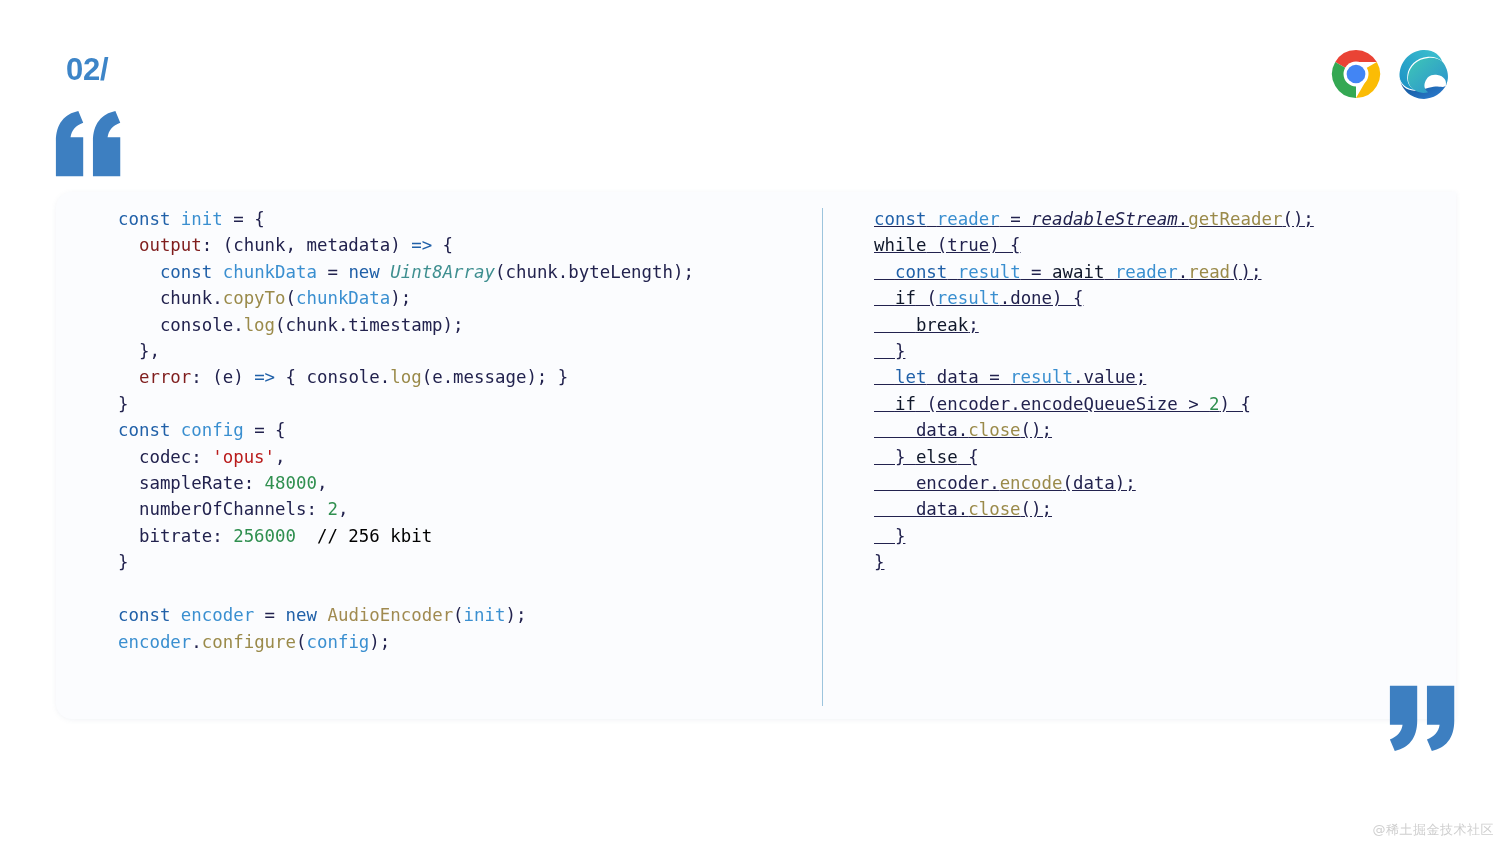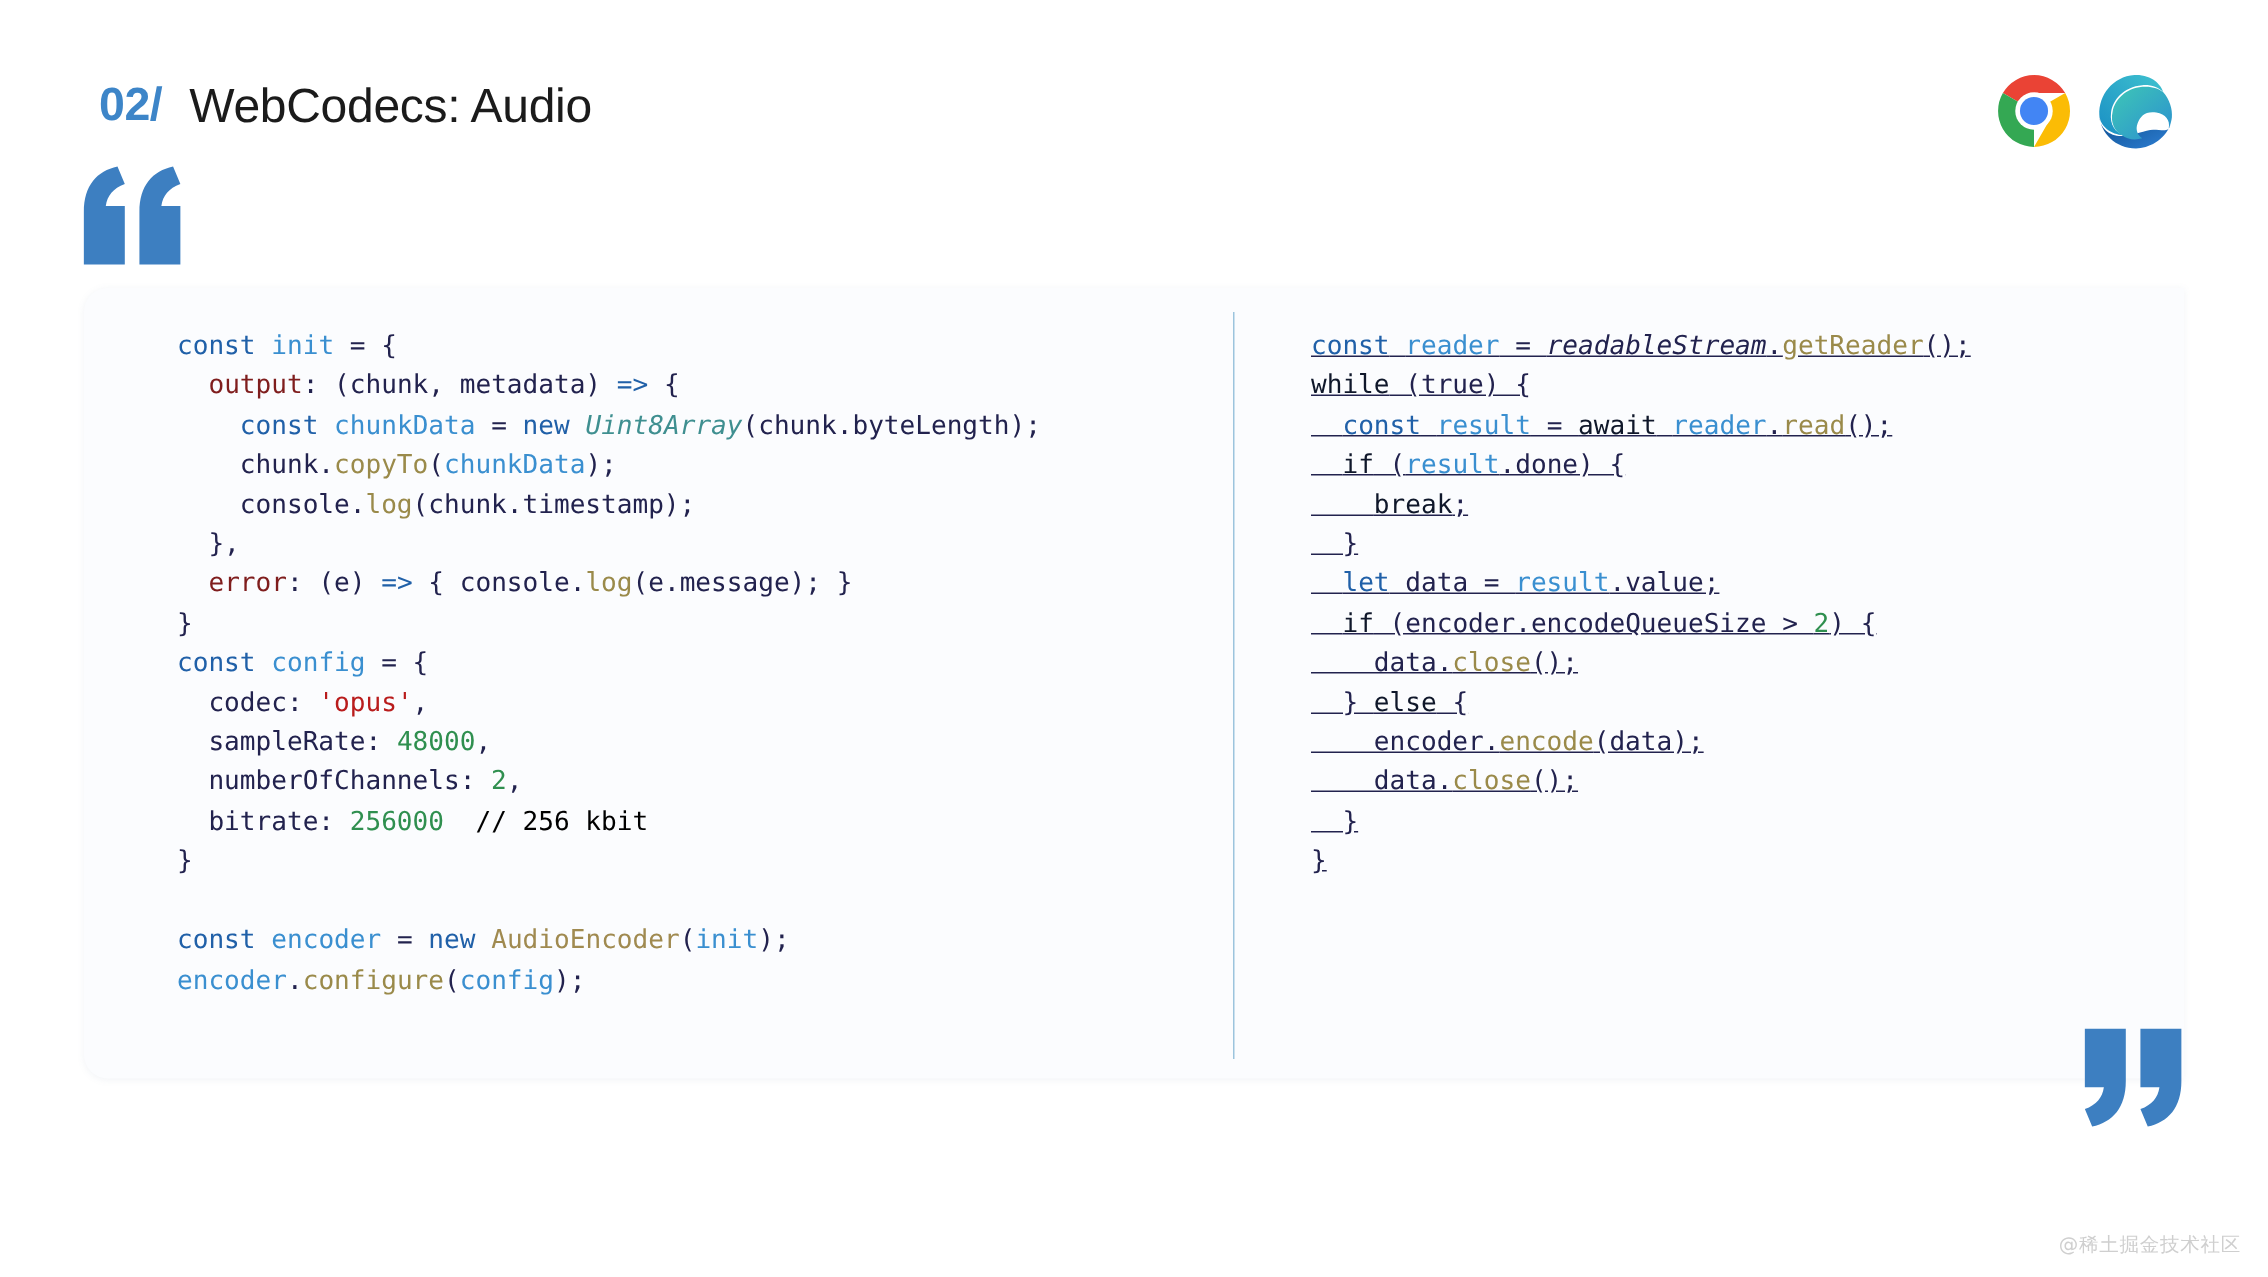--- a/index.html
+++ b/index.html
@@ -98,21 +98,20 @@
   }
 
   .code-col {
     position: absolute;
     top: 14px;
     font-family: "DejaVu Sans Mono", "Liberation Mono", monospace;
     font-size: 17.4px;
     line-height: 26.4px;
     white-space: pre;
     color: #22224e;
-    margin-top: 12px;
   }
   #col-left  { left: 62px;  width: 690px; }
   #col-right { left: 818px; width: 560px; text-decoration: underline; }
 
   
   .t-kw       { color: #2060a8; }              
   .t-ctrl     { color: #0f172a; }              
   .t-var      { color: #3a8fd0; }              
   .t-plain    { color: #22224e; }              
   .t-prop     { color: #7f1d1d; }              
@@ -137,21 +136,20 @@
 </style>
 </head>
 <body>
 
 <div id="slide">
 
   <div id="header">
 
     <div id="title-row">
       <span id="slide-number">02/</span>
-      <span id="slide-title">WebCodecs: Audio</span>
     </div>
 
     <div id="browser-logos">
 
       <span class="logo-wrap">
         <svg viewBox="0 0 100 100" width="52" height="52" aria-hidden="true">
           <circle cx="50" cy="50" r="49" fill="#ffffff"></circle>
           <path d="M50 4 A46 46 0 0 1 90 27 L50 27 A23 23 0 0 0 30.1 38.6 L10.1 27 A46 46 0 0 1 50 4 Z" fill="#ea4335"></path>
           <path d="M90 27 A46 46 0 0 1 50 96 L70 61.4 A23 23 0 0 0 70 38.6 Z" fill="#fbbc05"></path>
           <path d="M50 96 A46 46 0 0 1 10.1 27 L30.1 38.6 A23 23 0 0 0 50 73 Z" fill="#34a853"></path>

